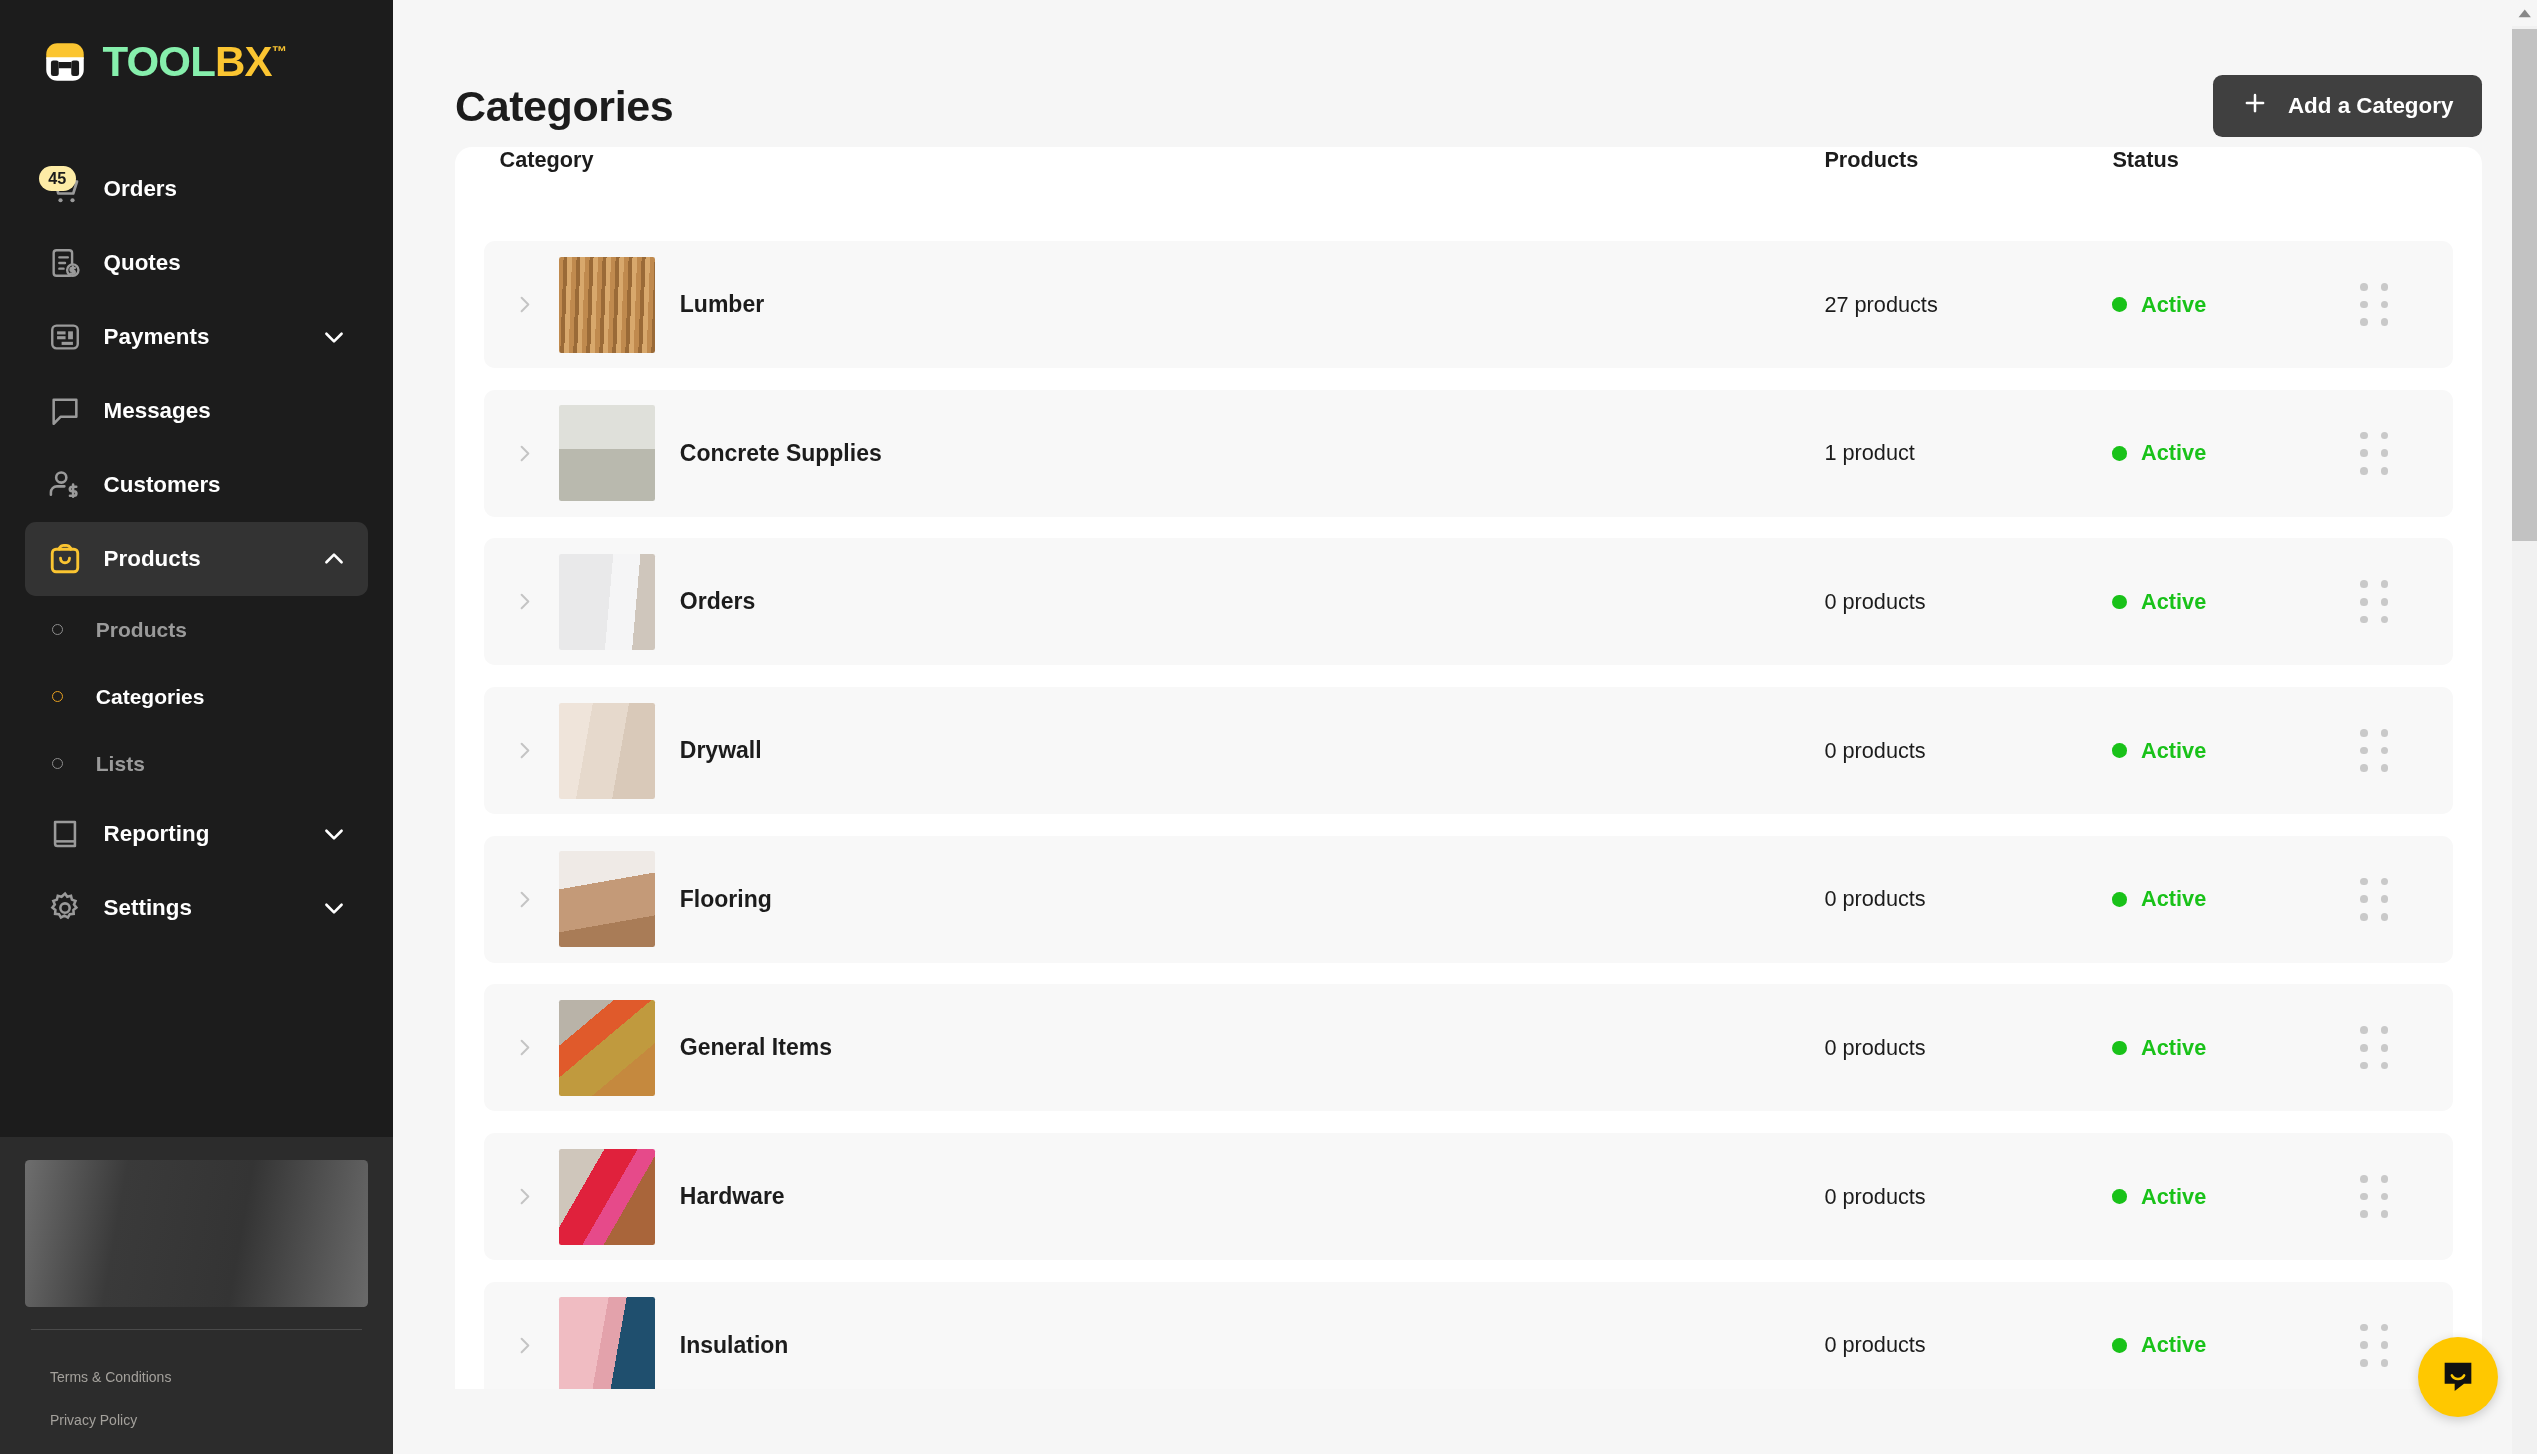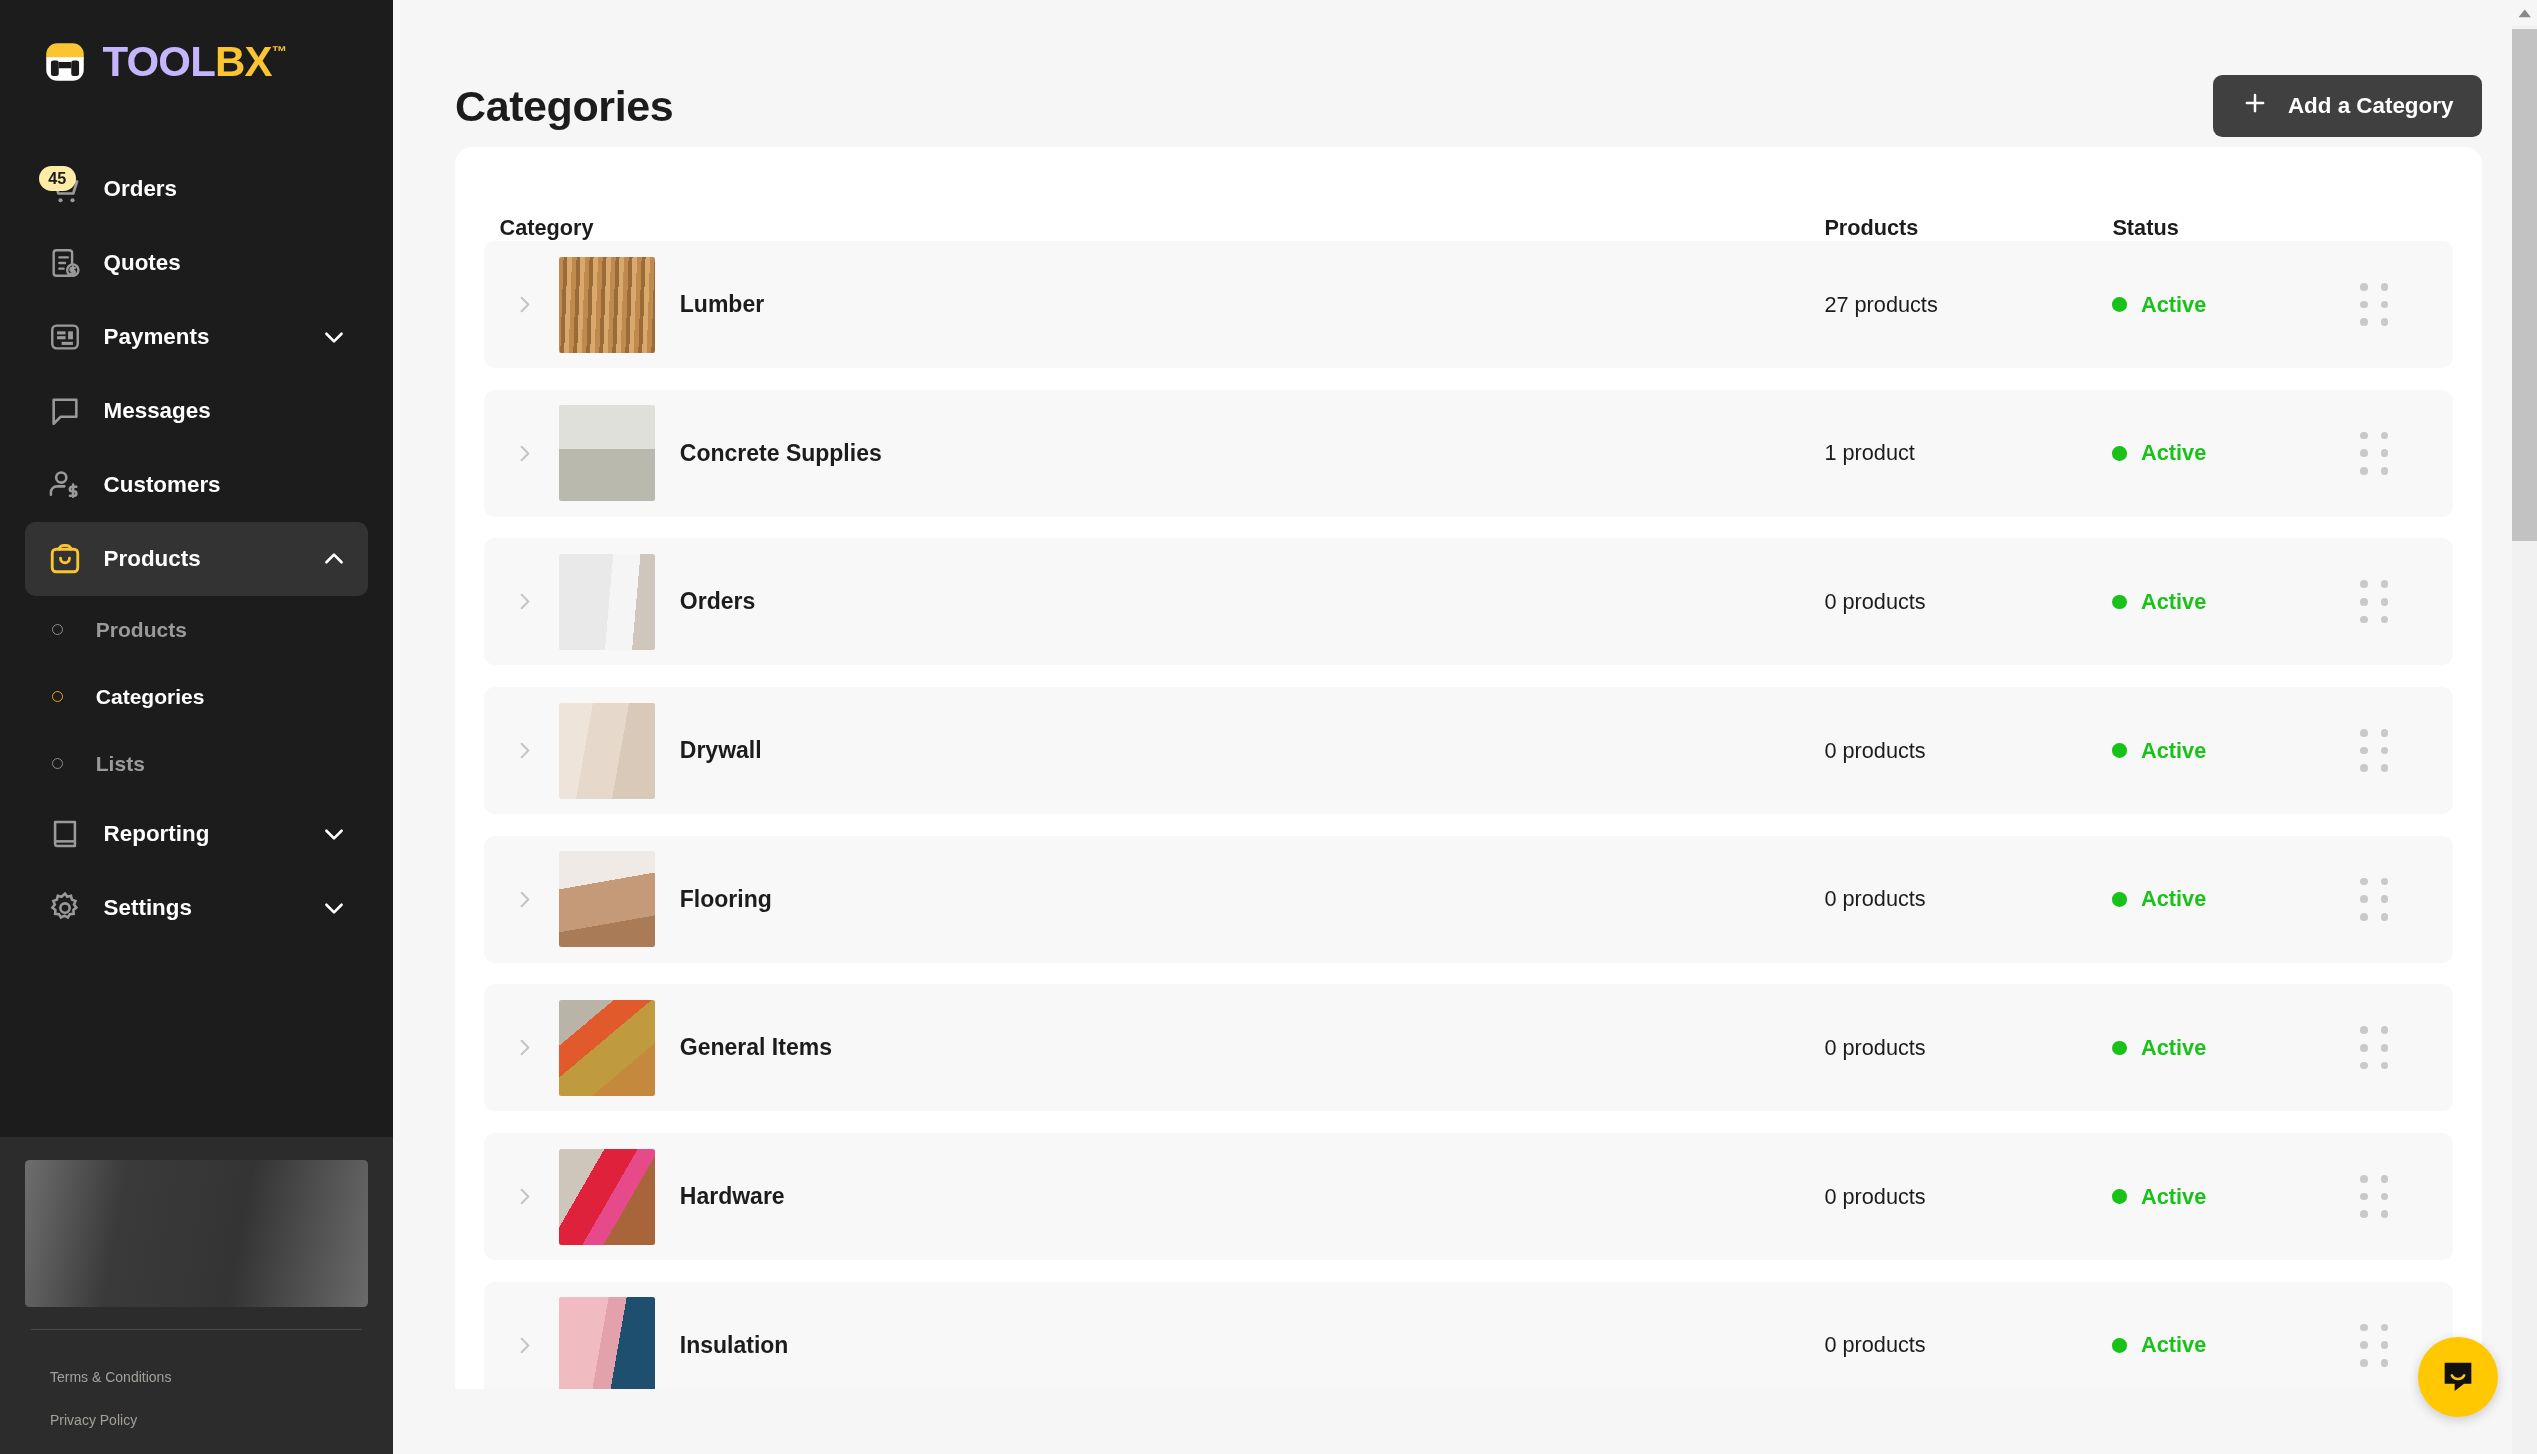--- a/index.html
+++ b/index.html
@@ -19,21 +19,21 @@
     display: flex; flex-direction: column;
     position: relative;
   }
   .logo-wrap { padding: 37px 0 0 40px; height: 152px; }
   .logo { display: flex; align-items: center; gap: 12.4px; }
   .logo-mark { width: 50px; height: 50px; flex: 0 0 50px; }
   .logo-text {
     font-size: 42px; font-weight: 700; letter-spacing: -0.8px;
     line-height: 1; display: flex; align-items: flex-start;
   }
-  .logo-text .w { color: #c4b5fd; }
+  .logo-text .w { color: #86efac; }
   .logo-text .y { color: #fbc531; }
   .logo-tm { color: #fbc531; font-size: 15.5px; font-weight: 700; margin-top: 3.1px; }
 
   .nav { padding: 0 25px; flex: 0 0 auto; }
   .nav-item {
     display: flex; align-items: center;
     height: 74px; padding: 0 18.6px;
     border-radius: 10.8px;
     cursor: pointer; position: relative;
   }
@@ -114,21 +114,21 @@
   }
 
   .card {
     margin: 0 18.6px 0 62px;
     background: #ffffff;
     border-radius: 17px 17px 0 0;
     padding: 0 29px;
     height: 1242px;
     overflow: hidden;
   }
-  .thead { display: flex; align-items: flex-end; height: 94px; padding-left: 15.5px;}
+  .thead { display: flex; align-items: flex-start; height: 94px; padding-left: 15.5px;}
   .th { font-size: 21.7px; font-weight: 700; color: #1c1c1c; }
   .th-cat { flex: 1 1 auto; }
   .th-prod { flex: 0 0 288px; }
   .th-stat { flex: 0 0 248px; }
   .th-end { flex: 0 0 93px; }
 
   .row {
     display: flex; align-items: center;
     height: 127px;
     background: #f8f8f8;

